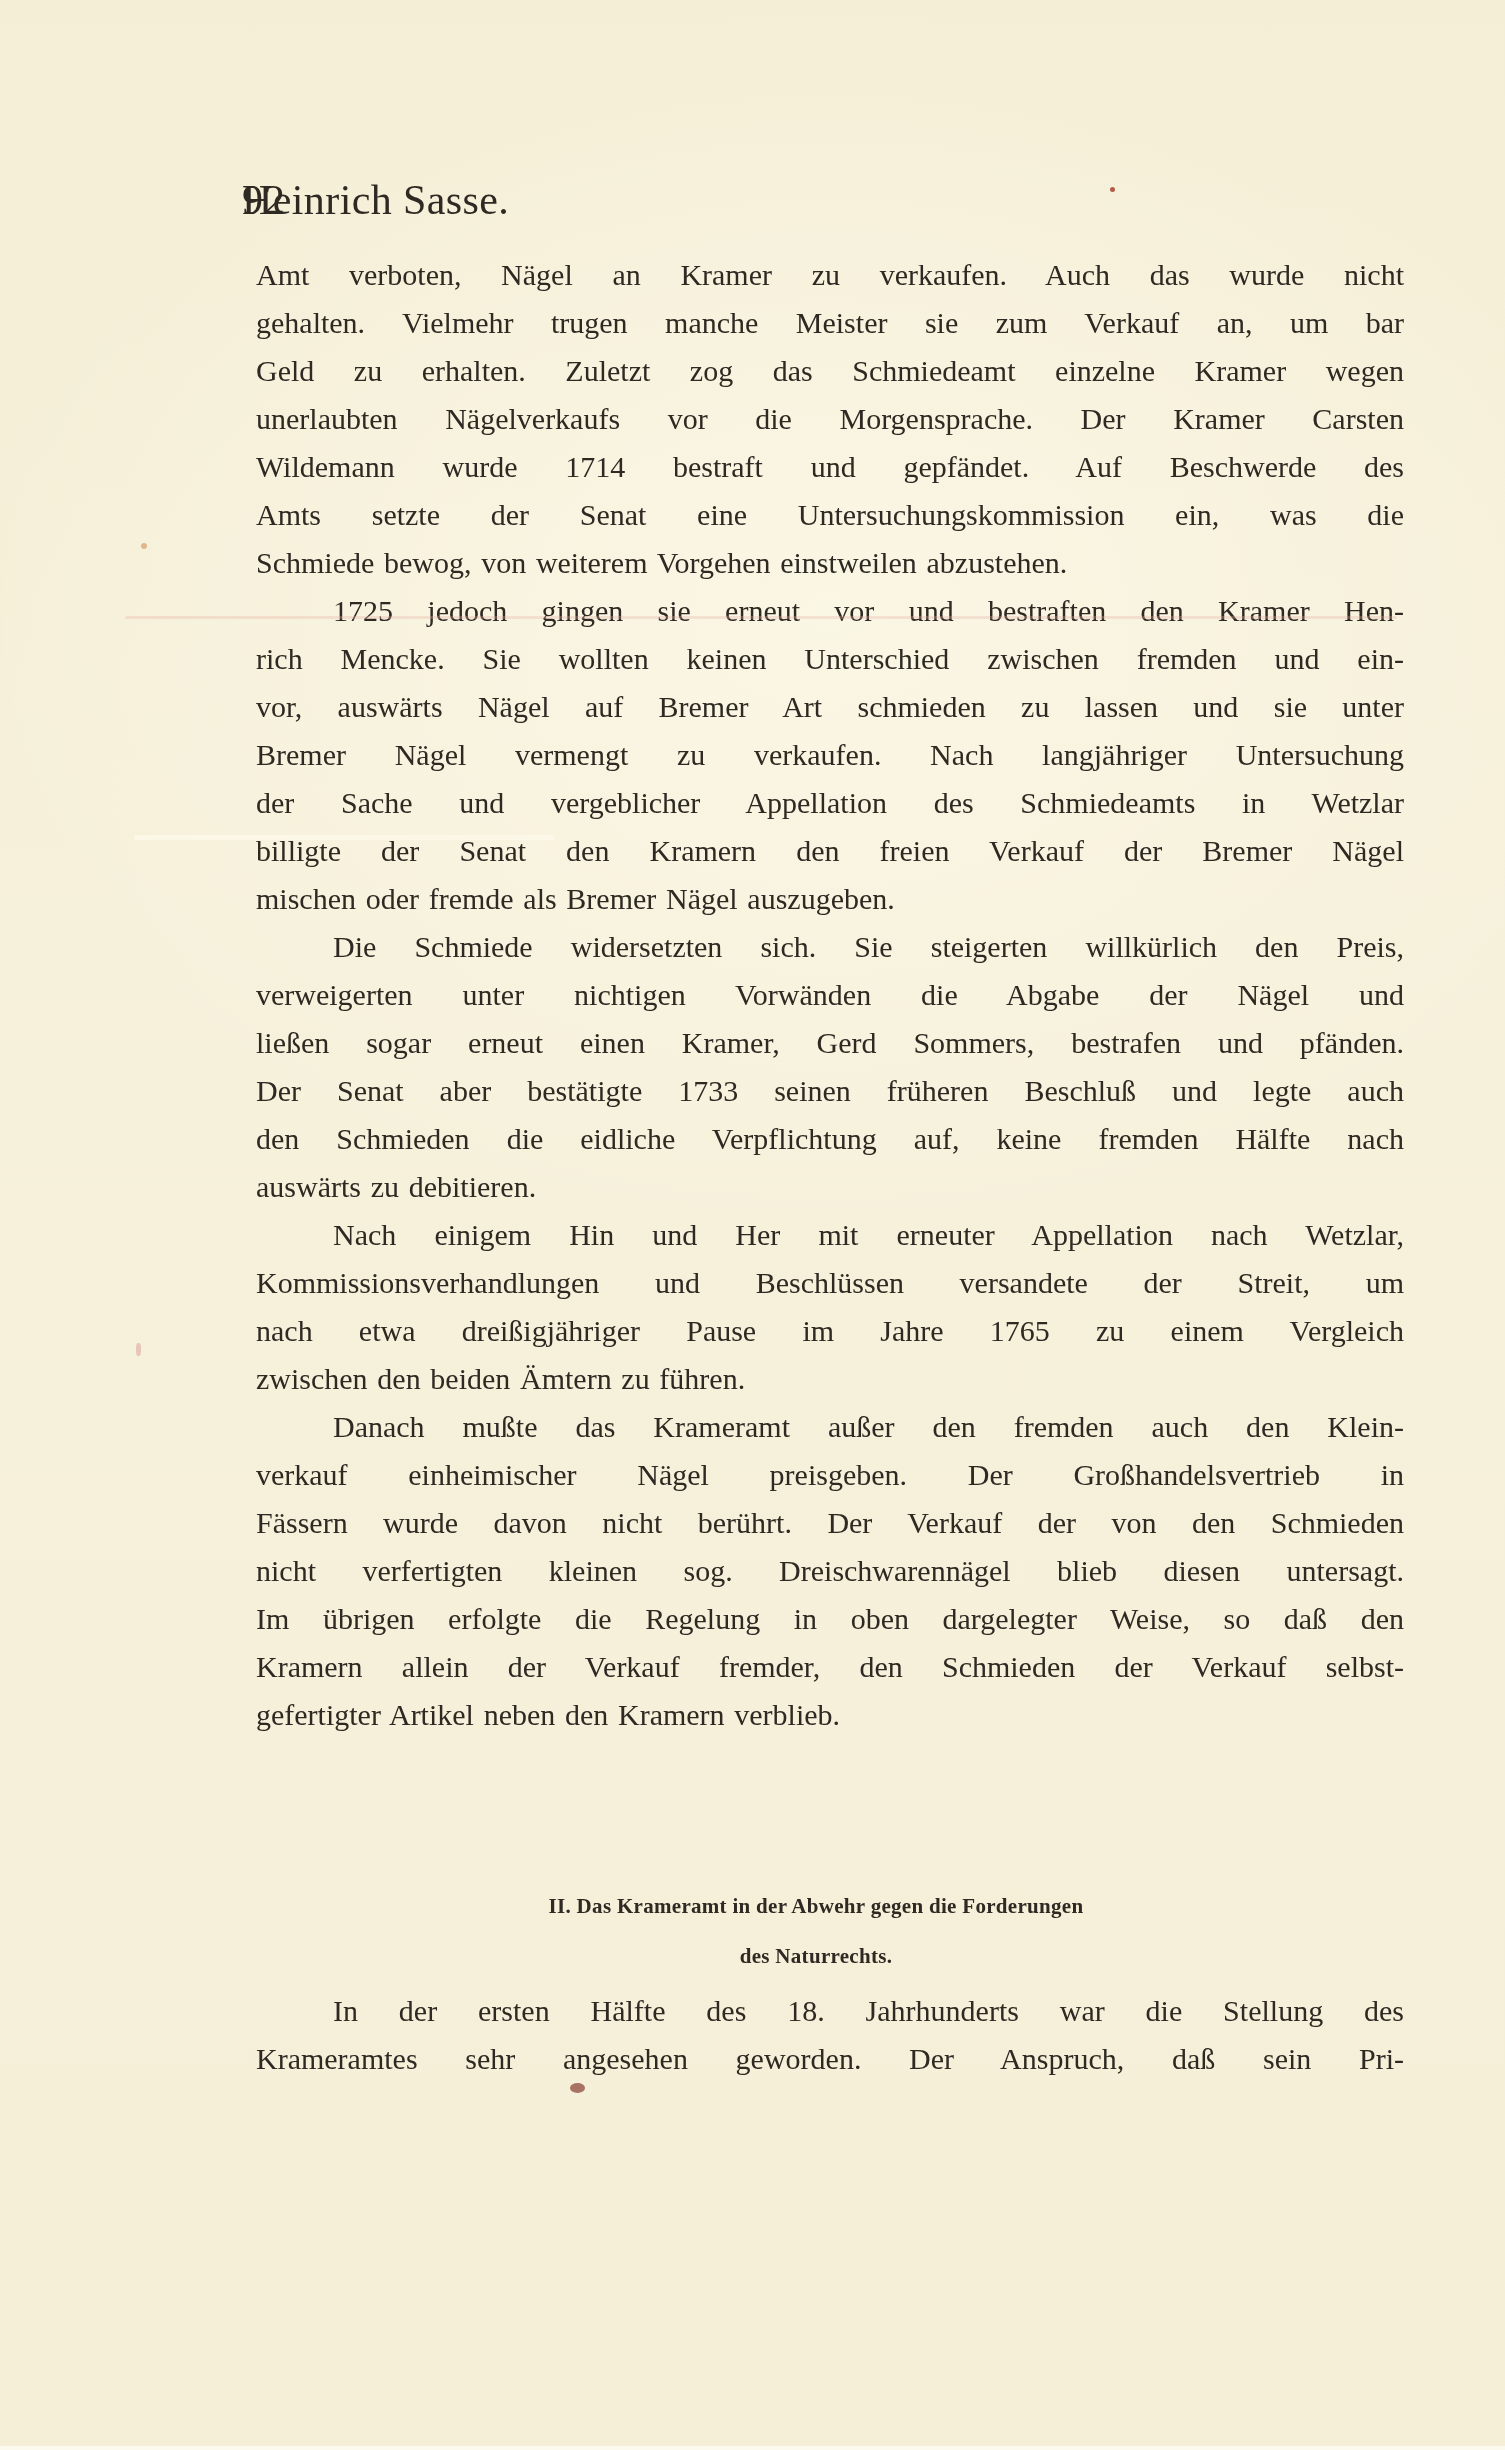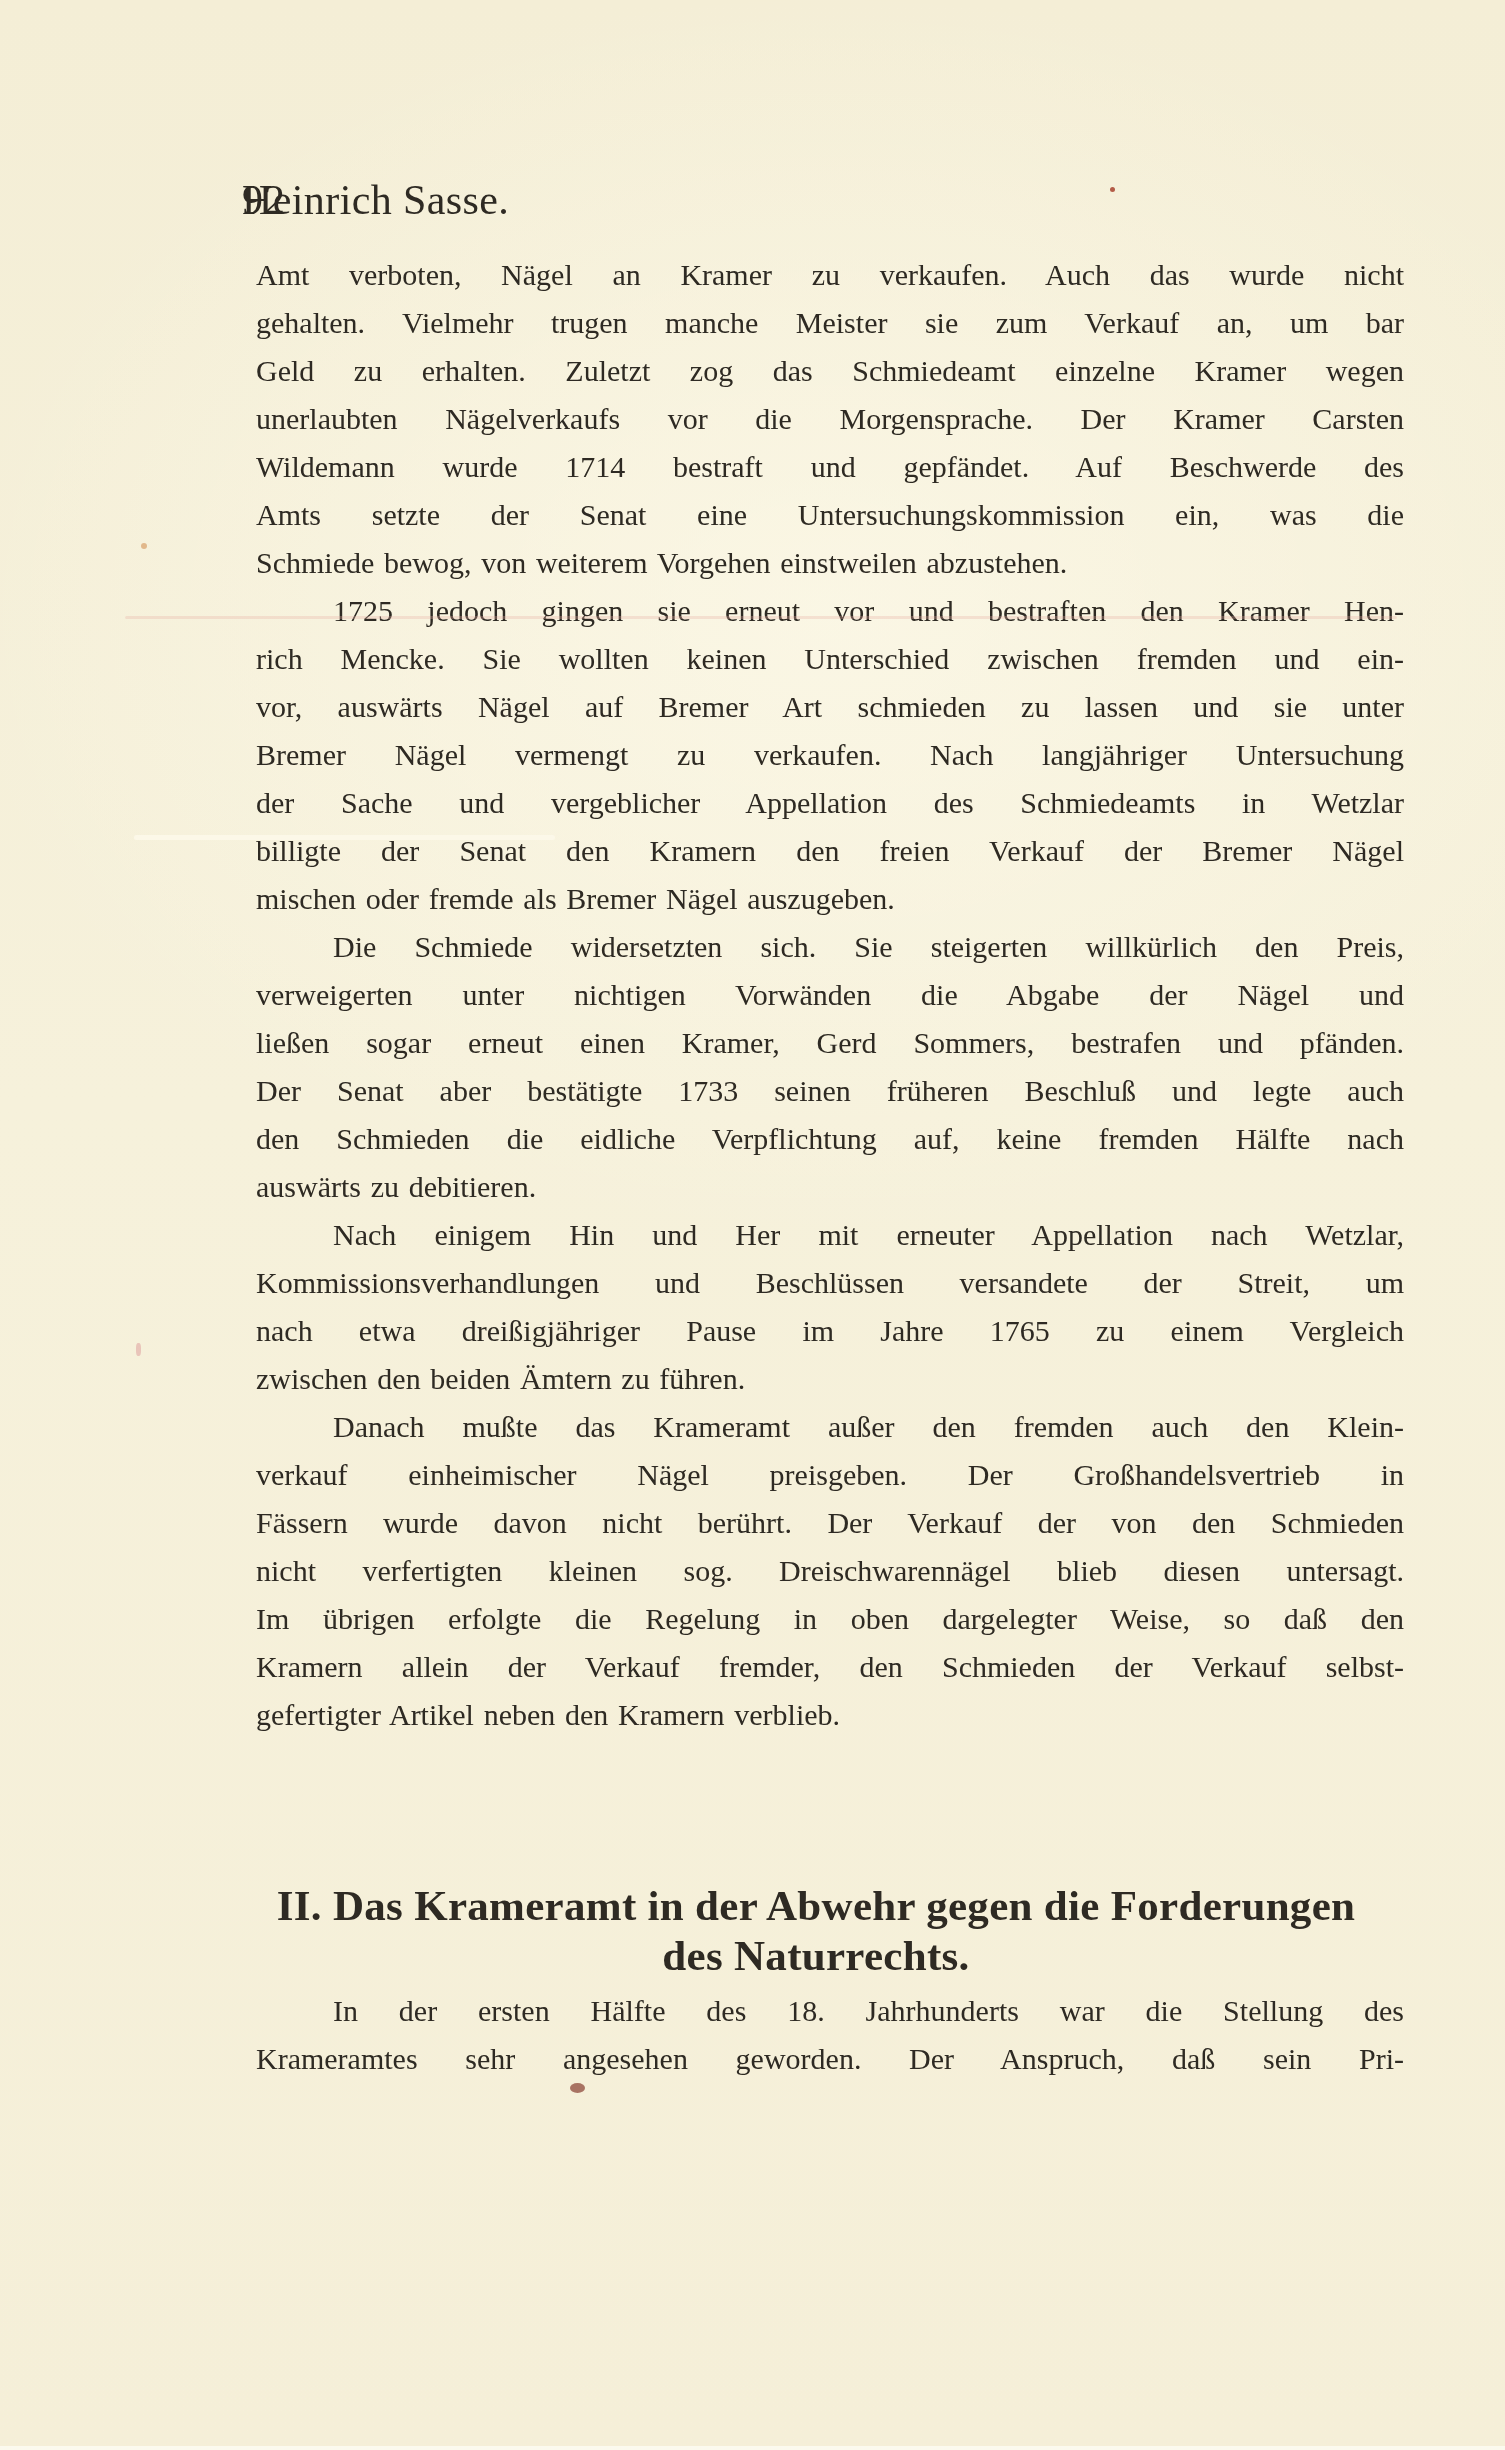--- a/index.html
+++ b/index.html
@@ -52,21 +52,21 @@
   }
   .line.indent { padding-left: 77px; }
   .line.last { text-align-last: left; }
   
   .section-heading {
     position: absolute;
     left: 242px; top: 1881px;
     width: 1148px;
     text-align: center;
     font-weight: bold;
-    font-size: 43px;
+    font-size: 21px;
     line-height: 50px;
     letter-spacing: 0.3px;
   }
   
   .artifact { position: absolute; pointer-events: none; }
   .bottom-edge {
     position: absolute; left: 0; bottom: 0;
     width: 100%; height: 4.5px;
     background: #fdfbf2; opacity: 0.85;
   }

